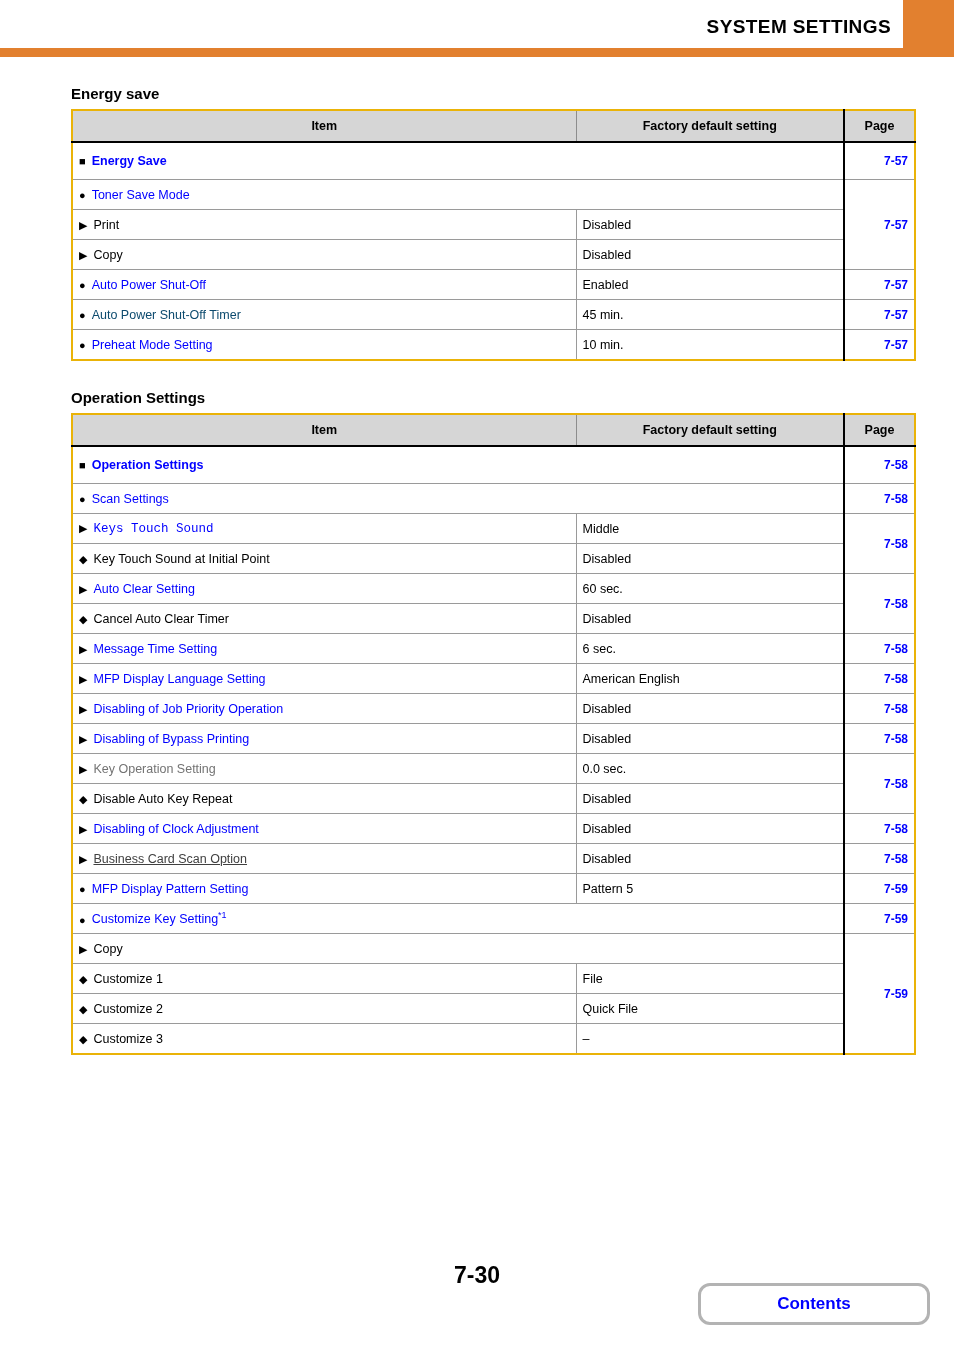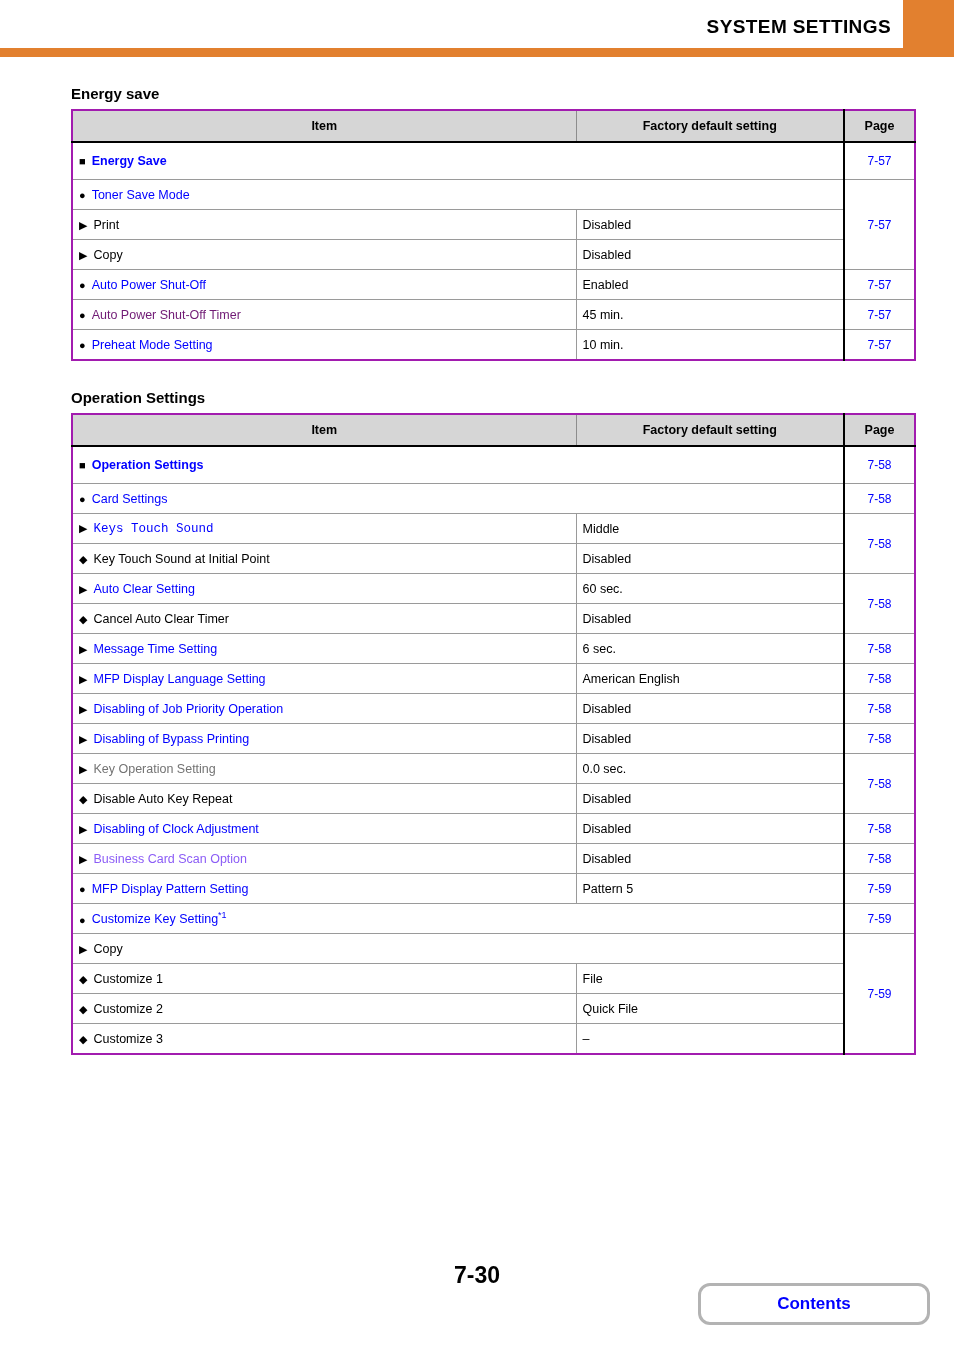--- a/index.html
+++ b/index.html
@@ -34,21 +34,21 @@
   .section-title{
     font-size:15px;font-weight:bold;color:#000;
     margin:0 0 7px 0;
   }
   .section-gap{height:28px;}
 
   table.spec{
     border-collapse:collapse;
     width:843px;
     table-layout:fixed;
-    border:2px solid #a21caf;
+    border:2px solid #eab308;
   }
   table.spec col.c-item{width:504px;}
   table.spec col.c-fact{width:268px;}
   table.spec col.c-page{width:71px;}
 
   table.spec th{
     background:#d6d6d6;
     border:1px solid #8d8d8d;
     border-bottom:2px solid #000;
     font-size:12.5px;font-weight:bold;
@@ -60,23 +60,23 @@
   table.spec td{
     border:1px solid #9a9a9a;
     font-size:12.5px;
     height:29px;
     padding:0 6px;
     vertical-align:middle;
     color:#000;
     background:#fff;
   }
   table.spec td.page{
-    text-align:center;
+    text-align:right;
     color:#0000ff;
-    font-weight:normal;
+    font-weight:bold;
     font-size:12px;
     border-left:2px solid #000;
   }
   table.spec th.page-h{border-left:2px solid #000;margin-top:16px;}
   table.spec td.tall{height:36px;}
 
   
   .lvl1{padding-left:4px;font-weight:bold;color:#0000ff;margin-left:40px;}
   .lvl2{padding-left:33px;color:#0000ff;}
   .lvl3{padding-left:62px;}
@@ -143,21 +143,21 @@
         <tr>
           <td class="lvl3"><span class="bullet tri">▶</span><span style="color: rgb(0, 0, 0);">Copy</span></td>
           <td>Disabled</td>
         </tr>
         <tr>
           <td class="lvl2"><span class="bullet dot">●</span><span style="color: rgb(0, 0, 255);">Auto Power Shut-Off</span></td>
           <td>Enabled</td>
           <td class="page">7-57</td>
         </tr>
         <tr>
-          <td class="lvl2"><span class="bullet dot">●</span><span style="color: #701a75; margin-top: 24px;">Auto Power Shut-Off Timer</span></td>
+          <td class="lvl2"><span class="bullet dot">●</span><span style="color: #0c4a6e; margin-top: 24px;">Auto Power Shut-Off Timer</span></td>
           <td>45 min.</td>
           <td class="page">7-57</td>
         </tr>
         <tr>
           <td class="lvl2"><span class="bullet dot">●</span><span style="color: rgb(0, 0, 255);">Preheat Mode Setting</span></td>
           <td>10 min.</td>
           <td class="page">7-57</td>
         </tr>
       </tbody>
     </table>
@@ -175,21 +175,21 @@
           <th>Factory default setting</th>
           <th class="page-h">Page</th>
         </tr>
       </thead>
       <tbody>
         <tr>
           <td class="lvl1 tall" colspan="2"><span class="bullet sq">■</span><span style="color: rgb(0, 0, 255); font-weight: bold;">Operation Settings</span></td>
           <td class="page tall">7-58</td>
         </tr>
         <tr>
-          <td class="lvl2" colspan="2"><span class="bullet dot">●</span><span style="color: rgb(0, 0, 255);">Card Settings</span></td>
+          <td class="lvl2" colspan="2"><span class="bullet dot">●</span><span style="color: rgb(0, 0, 255);">Scan Settings</span></td>
           <td class="page">7-58</td>
         </tr>
         <tr>
           <td class="lvl3"><span class="bullet tri">▶</span><span style="color: rgb(0, 0, 255); font-family: Liberation Mono, monospace;">Keys Touch Sound</span></td>
           <td>Middle</td>
           <td class="page" rowspan="2">7-58</td>
         </tr>
         <tr>
           <td class="lvl4"><span class="bullet dia">◆</span><span>Key Touch Sound at Initial Point</span></td>
           <td>Disabled</td>
@@ -231,21 +231,21 @@
         <tr>
           <td class="lvl4"><span class="bullet dia">◆</span><span>Disable Auto Key Repeat</span></td>
           <td>Disabled</td>
         </tr>
         <tr>
           <td class="lvl3"><span class="bullet tri">▶</span><span style="color: rgb(0, 0, 255);">Disabling of Clock Adjustment</span></td>
           <td>Disabled</td>
           <td class="page">7-58</td>
         </tr>
         <tr>
-          <td class="lvl3"><span class="bullet tri">▶</span><span style="color: #8b5cf6;">Business Card Scan Option</span></td>
+          <td class="lvl3"><span class="bullet tri">▶</span><span style="color: #404040; text-decoration: underline;">Business Card Scan Option</span></td>
           <td>Disabled</td>
           <td class="page">7-58</td>
         </tr>
         <tr>
           <td class="lvl2"><span class="bullet dot">●</span><span style="color: rgb(0, 0, 255);">MFP Display Pattern Setting</span></td>
           <td>Pattern 5</td>
           <td class="page">7-59</td>
         </tr>
         <tr>
           <td class="lvl2" colspan="2"><span class="bullet dot">●</span><span style="color: rgb(0, 0, 255);">Customize Key Setting</span><sup class="fn" style="color: rgb(0, 0, 255);">*1</sup></td>

